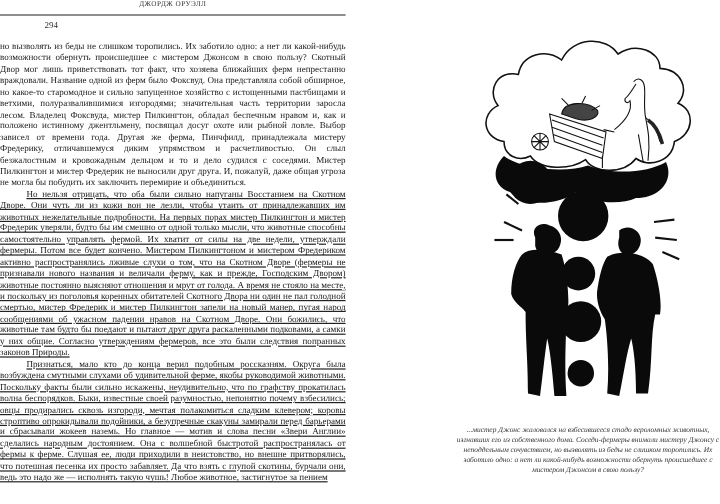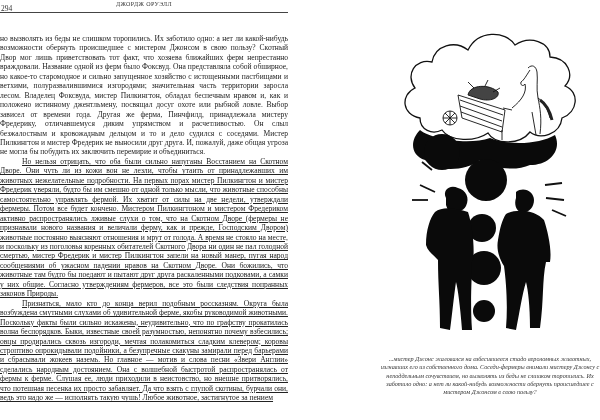--- a/index.html
+++ b/index.html
@@ -1,18 +1,18 @@
 <!DOCTYPE html>
 <html><head>
   <meta charset="utf-8">
   <style>
     html, body { margin:0; padding:0; }
     body { width:600px; height:420px; background:#ffffff; overflow:hidden; position:relative; font-family:"Liberation Serif","DejaVu Serif",serif; color:#1a1a1a; }
     .header { position:absolute; left:0; top:0; width:288px; height:14px; }
-    .page-num { position:absolute; left:1px; top:4px; font-size:7.5px; color:#333; }
+    .page-num { position:absolute; left:1px; top:16px; font-size:7.5px; color:#333;padding-left:36px; }
     .running-head { position:absolute; left:0; width:288px; top:1px; text-align:center; font-size:6px; letter-spacing:0.4px; color:#333; }
     .rule { position:absolute; left:0; top:12px; width:288px; height:0; border-top:0.8px solid #444; }
     .column { position:absolute; left:0; top:34px; width:288px; font-size:7.55px; line-height:9.45px; text-align:justify; color:#222; }
     .column p { margin:0; }
     .column p.indent { text-indent:22px;text-decoration:underline; }
     .illus { position:absolute; left:380px; top:0; width:220px; height:350px; }
     .caption { position:absolute; left:380px; top:355px; width:220px; font-size:6.2px; line-height:8.3px; font-style:italic; text-align:center; color:#333; }
   </style>
 </head>
 <body>

